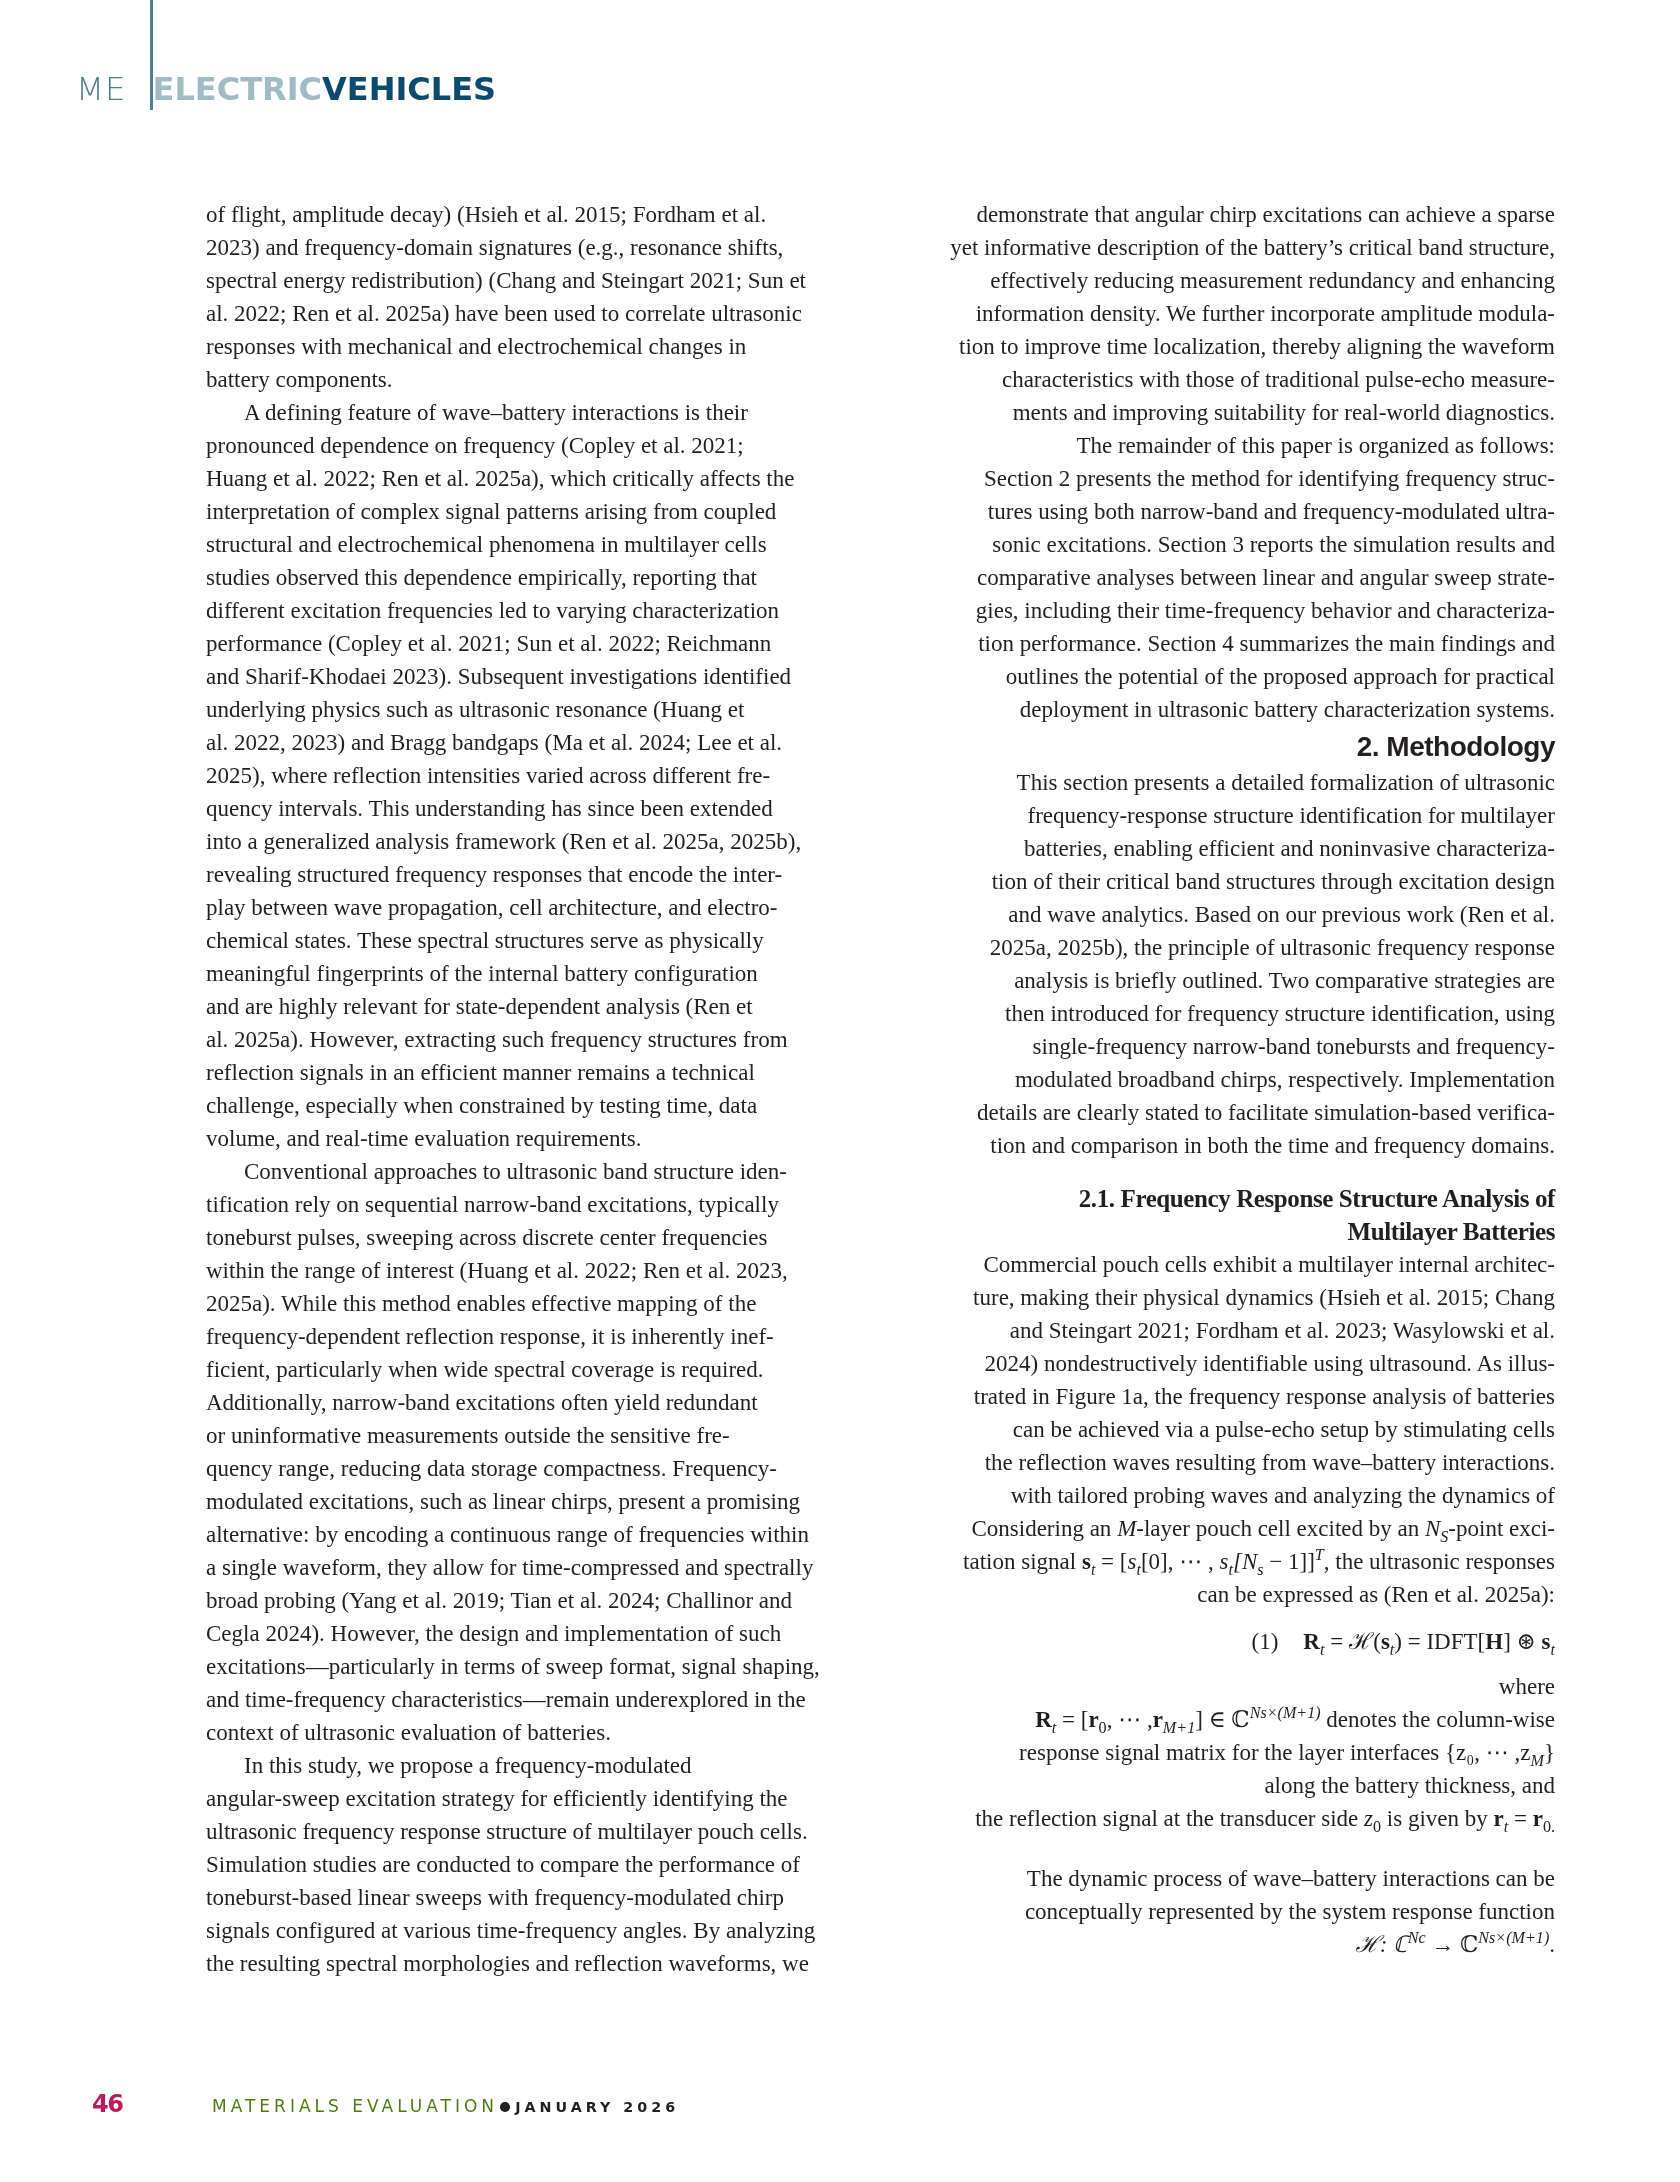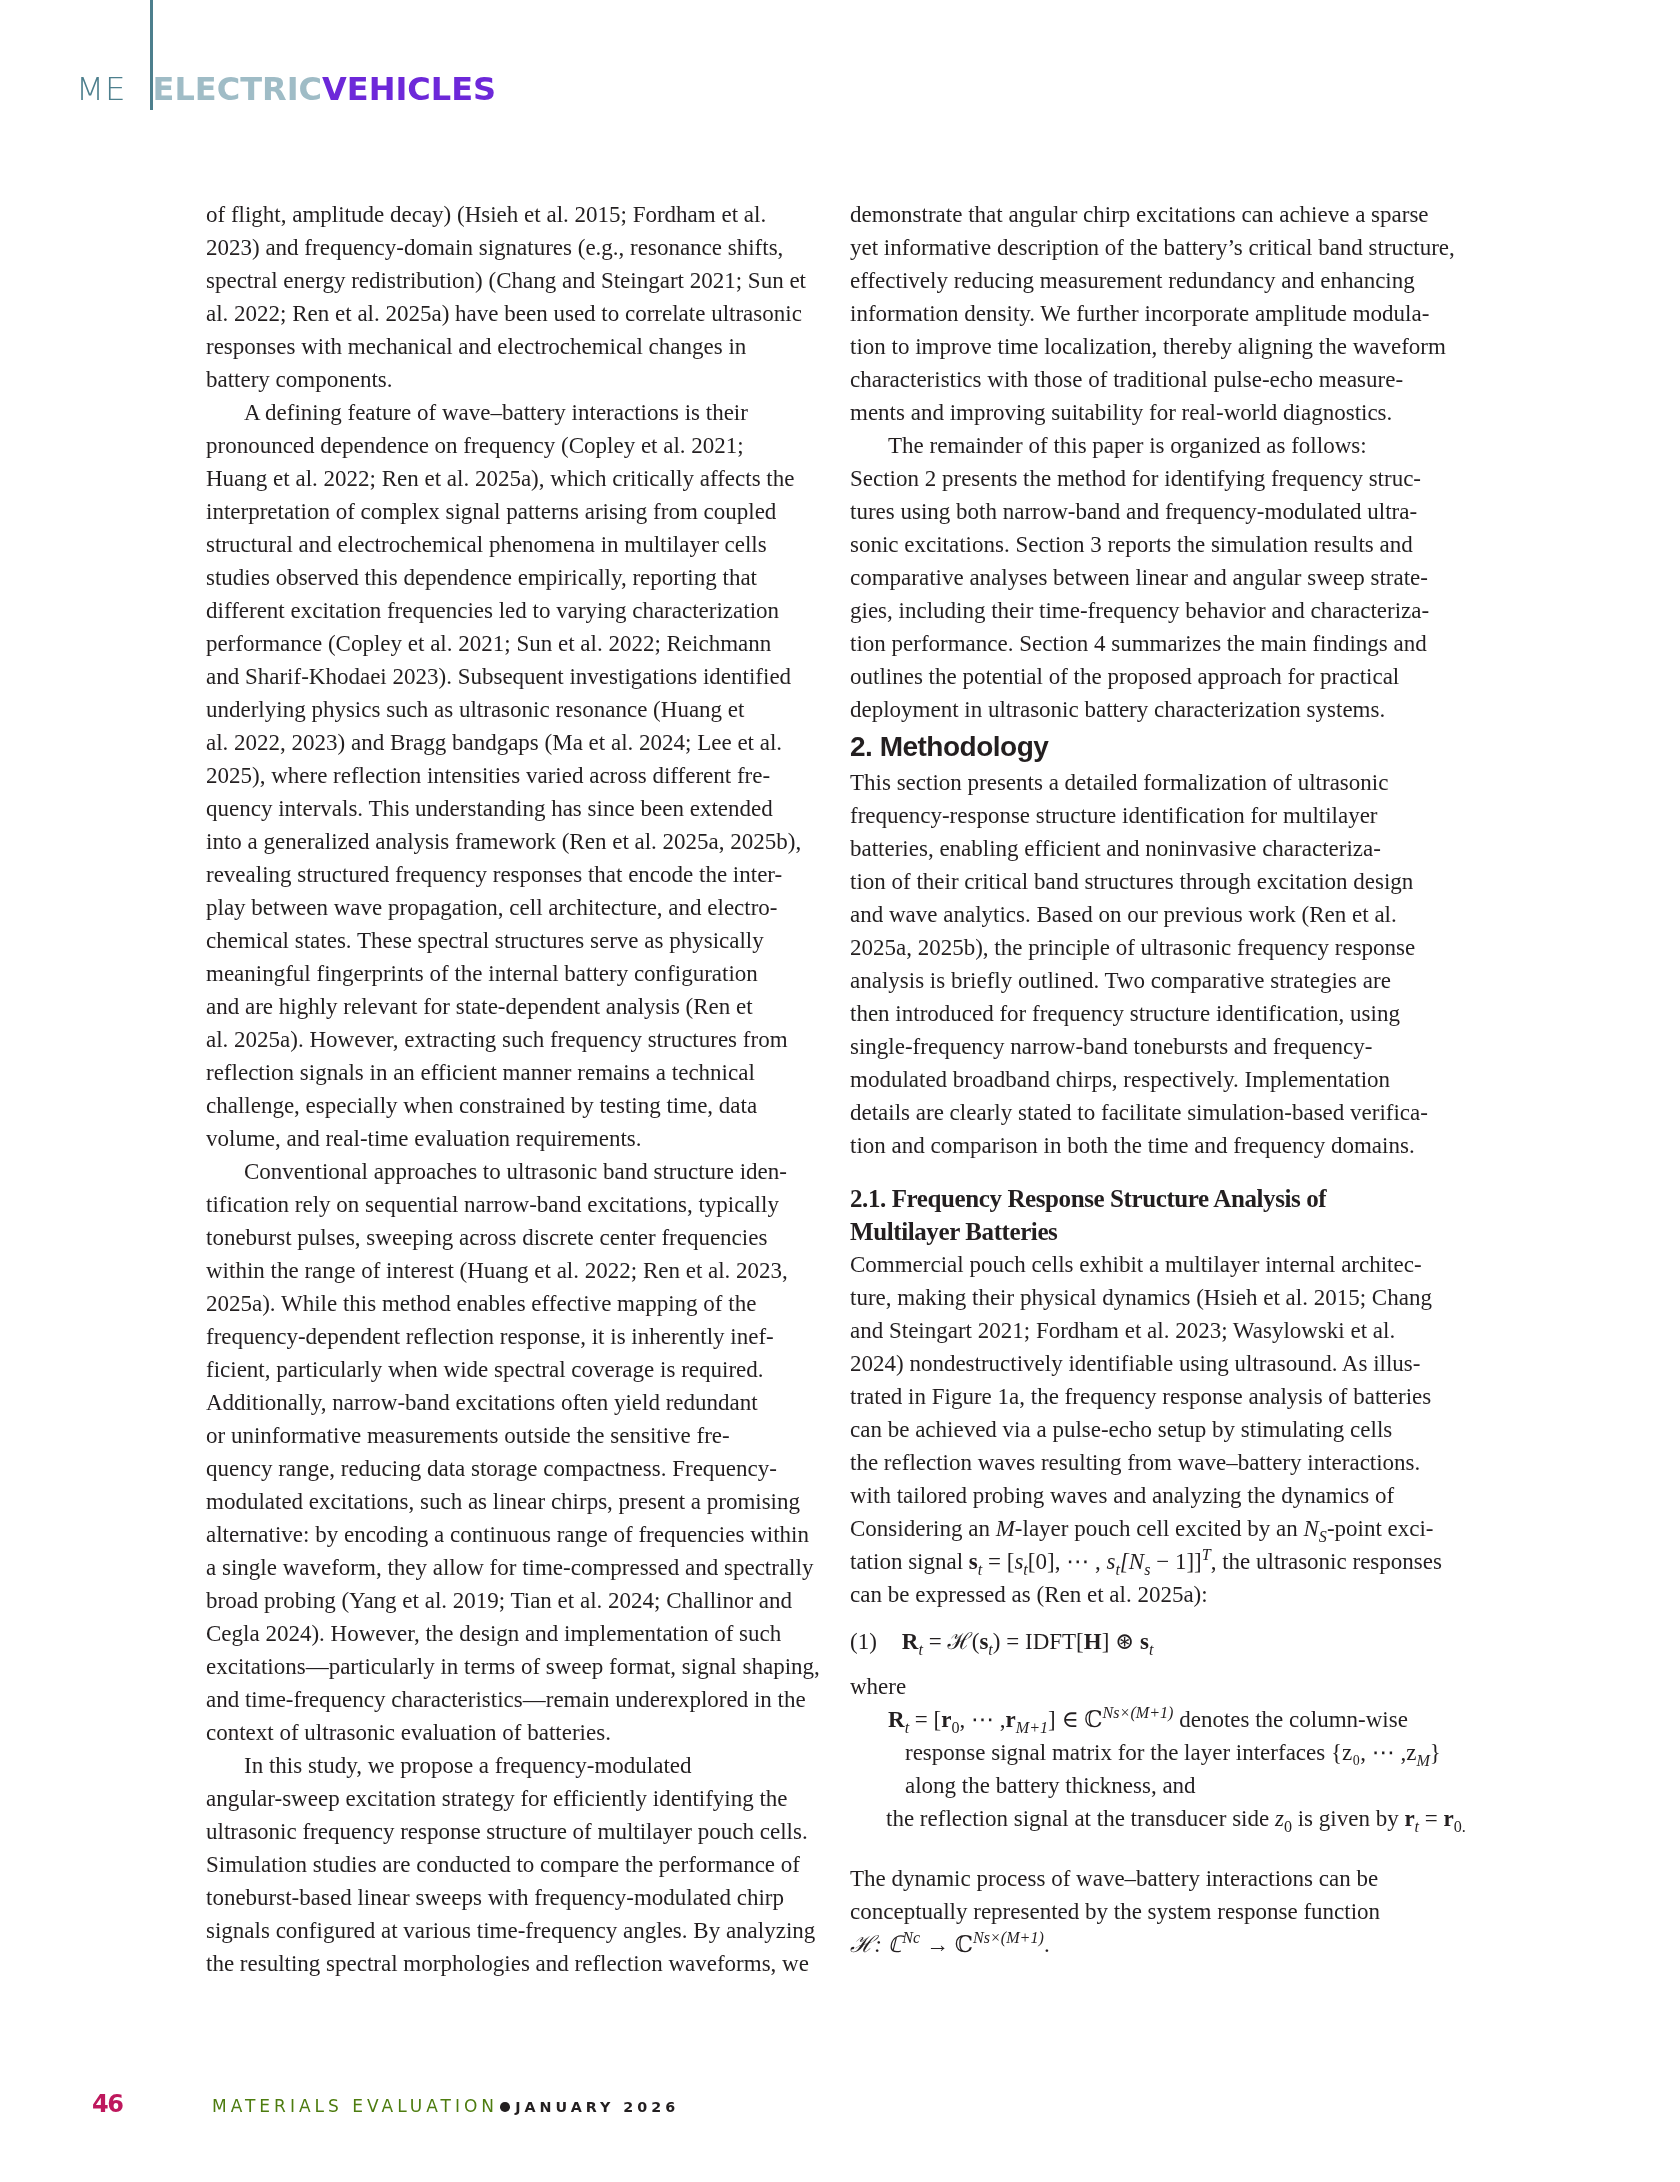--- a/index.html
+++ b/index.html
@@ -3,25 +3,25 @@
 <meta charset="utf-8">
 <style>
   html, body { margin: 0; padding: 0; background: #ffffff; }
   body { width: 1680px; height: 2182px; position: relative; overflow: hidden;
          font-family: "Liberation Serif", "DejaVu Serif", serif; color: #231f20; }
   .header-rule { position: absolute; left: 150px; top: 0; width: 2.9px; height: 110px; background: #4d7f8d; }
   .header { position: absolute; left: 76px; top: 65px; height: 48px; display: flex; align-items: center; }
   .header .me { font-family: "DejaVu Sans", sans-serif; font-size: 32.5px; color: #4d7f8d; font-weight: 300; letter-spacing: 1px; width: 67px; }
   .header .sec { font-family: "DejaVu Sans", sans-serif; font-size: 32px; font-weight: bold; letter-spacing: 0px; padding-left: 9.6px; }
   .header .sec .a { color: #9fbcc6; }
-  .header .sec .b { color: #6d28d9; }
+  .header .sec .b { color: #0c4a6e; }
 
   .col { position: absolute; top: 198px; width: 660px; font-size: 23px; line-height: 33px; }
   .col.left { left: 206px; }
-  .col.right { left: 850px; width: 660px; }
+  .col.right { left: 895px; width: 660px; text-align: right; }
   .line { white-space: nowrap; display: block; height: 33px; }
   .line.indent { padding-left: 38px; }
   .h2 { font-family: "Liberation Sans", "DejaVu Sans", sans-serif; font-weight: bold; font-size: 28px; letter-spacing: -0.5px; margin-top: 2px; height: 38px; line-height: 38px; }
   .h3 { font-weight: bold; font-size: 25px; line-height: 32.5px; margin-top: 21px; letter-spacing: -0.4px; }
   .h3 .line { height: 32.5px; }
   .gap-m { height: 27px; }
   .eq { display: block; height: 38px; line-height: 38px; margin: 11.5px 0 9.6px; font-size: 23px; }
   .eq .num { margin-right: 25px; }
   .eq b { font-weight: bold; }
   .where-item { padding-left: 38px; }

